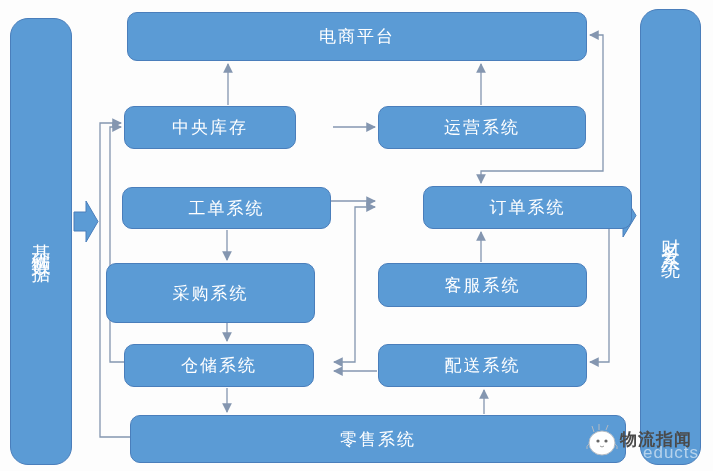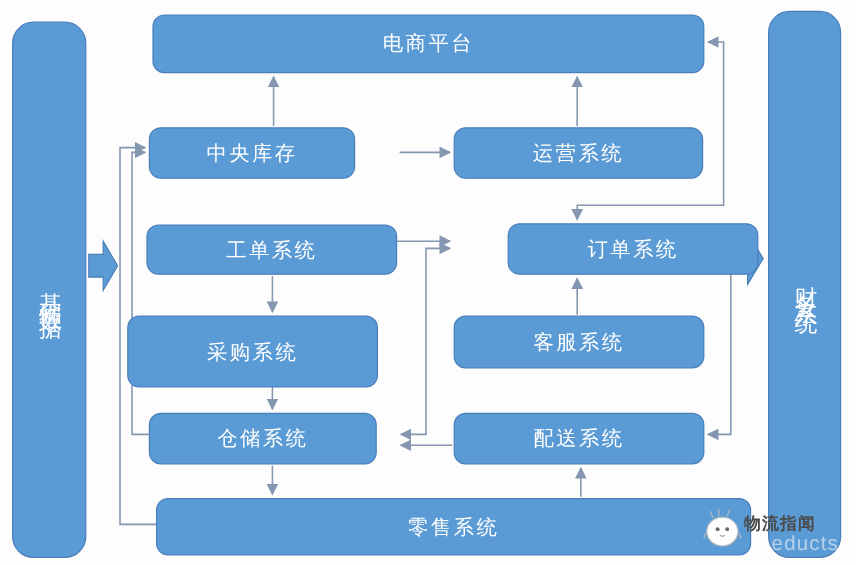--- a/index.html
+++ b/index.html
@@ -12,21 +12,21 @@
     border-radius:10px;color:#ffffff;display:flex;align-items:center;
     justify-content:center;font-size:17px;letter-spacing:2px;
     box-sizing:border-box;
   }
   .vbar{
     border-radius:18px;writing-mode:vertical-rl;text-orientation:upright;
     font-size:19px;letter-spacing:7px;
   }
   #connectors{position:absolute;left:0;top:0;pointer-events:none;}
   .wm-brand{
-    position:absolute;left:620px;top:428px;font-size:14px;font-weight:bold;
+    position:absolute;left:620px;top:428px;font-size:17px;font-weight:bold;
     color:#4a4a4a;letter-spacing:1px;white-space:nowrap;
   }
   .wm-handle{
     position:absolute;left:643px;top:443px;font-size:17px;font-weight:normal;
     color:rgba(255,255,255,0.55);letter-spacing:1px;white-space:nowrap;
   }
   .wm-logo{position:absolute;left:586px;top:422px;width:34px;height:38px;}
 </style>
 </head>
 <body>

